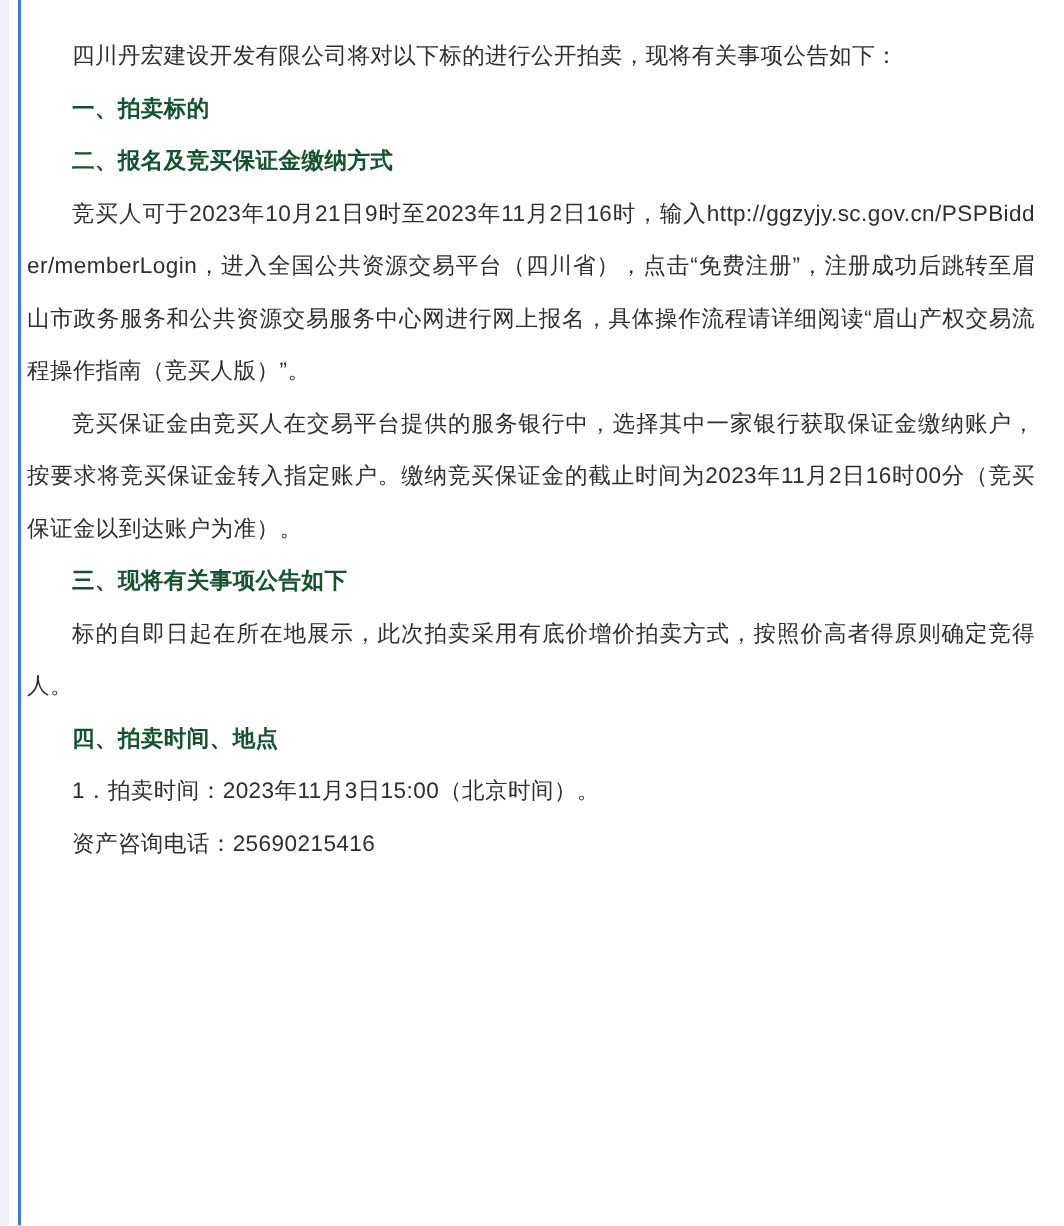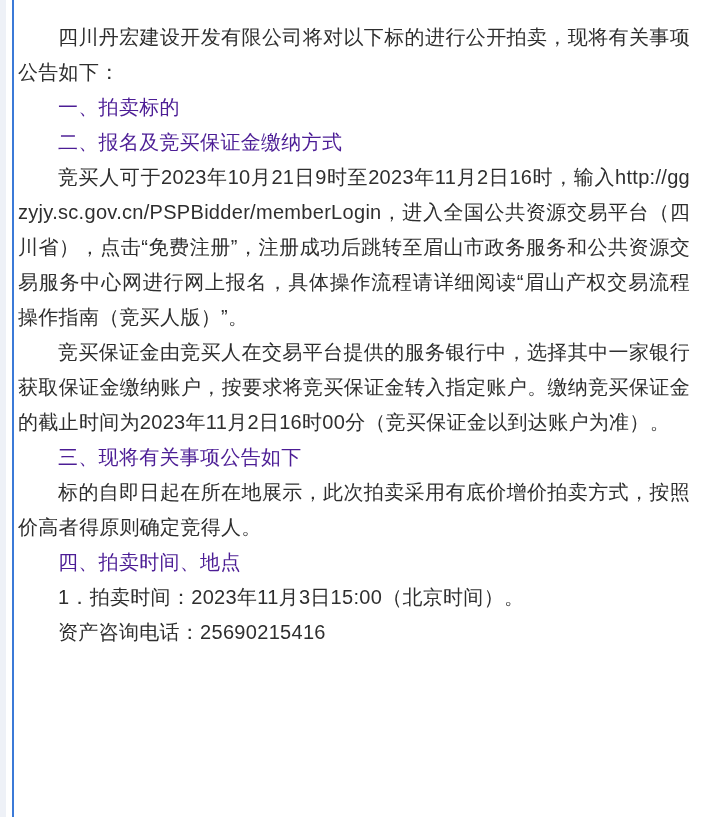--- a/index.html
+++ b/index.html
@@ -32,31 +32,31 @@
     background: #3b7ad8;
   }
   .doc {
     position: absolute;
     left: 18px;
     top: 20px;
     width: 672px;
   }
   .doc p, .doc h2 {
     margin: 0;
-    font-size: 20px;
+    font-size: 15px;
     line-height: 35px;
     text-indent: 2em;
     text-align: justify;
     text-justify: inter-ideograph;
     letter-spacing: 0.3px;
     word-break: break-all;
   }
   .doc h2 {
-    font-weight: normal;
-    color: #4c1d95;
+    font-weight: bold;
+    color: #14532d;
   }
 </style>
 </head>
 <body>
 
 <div class="left-strip"></div>
 <div class="left-divider"></div>
 
 <main class="doc">
   <p>四川丹宏建设开发有限公司将对以下标的进行公开拍卖，现将有关事项公告如下：</p>

